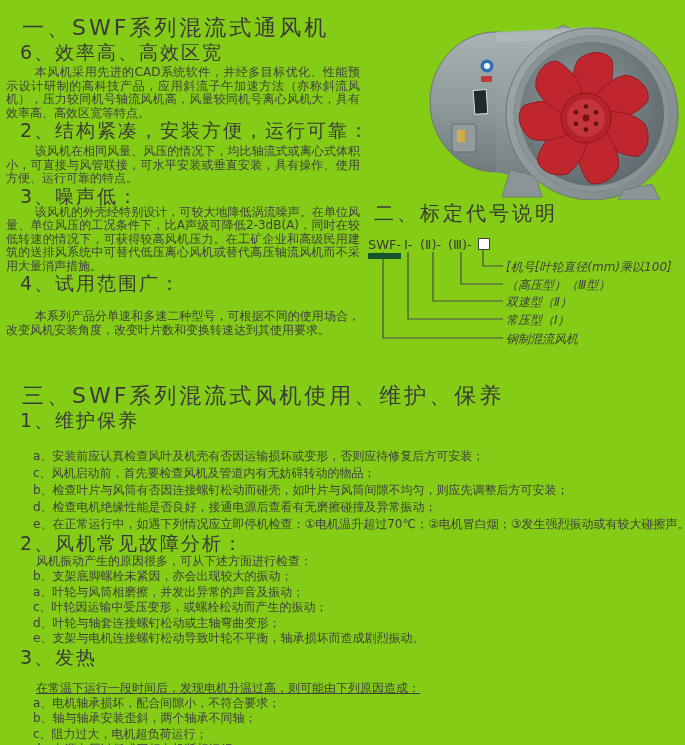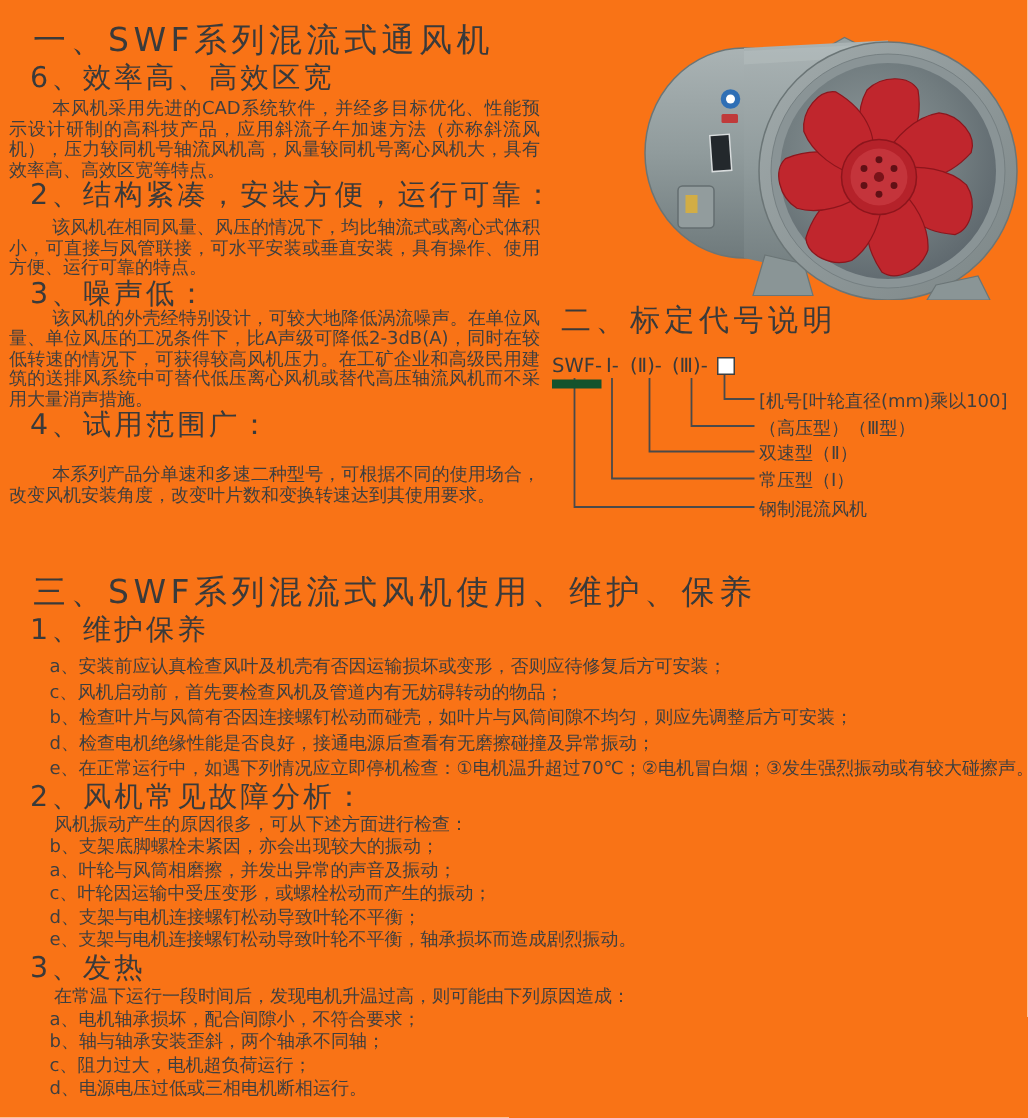--- a/index.html
+++ b/index.html
@@ -1,17 +1,17 @@
 <!DOCTYPE html>
 <html><head>
 <meta charset="utf-8">
 <style>
   html,body{margin:0;padding:0;background:#fff;}
   .page{
-    position:relative;width:685px;height:745px;background:#f97316;overflow:hidden;
+    position:relative;width:685px;height:745px;background:#84cc16;overflow:hidden;
     font-family:"DejaVu Sans","Liberation Sans",sans-serif;color:#3d3d3d;
   }
   
   .col-left{position:absolute;left:6px;top:14px;width:354px;}
   .col-bottom{position:absolute;left:6px;top:382px;width:674px;}
   h1.doc-title{
     margin:0 0 0 16px;font-size:22px;font-weight:500;letter-spacing:3px;
     line-height:28px;color:#3a3a3a;white-space:nowrap;
   }
   h2.doc-sub{
@@ -19,40 +19,40 @@
     line-height:20px;color:#3a3a3a;white-space:nowrap;
   }
   .mt15{margin-top:15px;} .mt7{margin-top:7px;} .mt14{margin-top:14px;}
   .mt6{margin-top:6px;} .mt3{margin-top:3px;}
   p.body{
     margin:0;font-size:12px;line-height:13.5px;color:#3f3f3f;
     text-indent:2.4em;margin-top:4px;text-align:justify;
   }
   p.p1{margin-top:4px;} p.p2{margin-top:5px;} p.p3{margin-top:0px;} p.p4{margin-top:17px;}
   
-  .items1{margin-top:6px;}
+  .items1{margin-top:18px;}
   .items1 .item{font-size:12px;line-height:17px;padding-left:27px;color:#3f3f3f;white-space:nowrap;}
   .intro{font-size:12px;line-height:15px;padding-left:30px;color:#3f3f3f;margin-top:1px;white-space:nowrap;}
   .items2 .item{font-size:12px;line-height:15.5px;padding-left:27px;color:#3f3f3f;white-space:nowrap;}
   .h2-fault{margin-top:3px;}
   .h2-heat{margin-top:2px;}
-  .intro-heat{margin-top:2px;}
+  .intro-heat{margin-top:14px;text-decoration:underline;}
   
   .sec2{position:absolute;left:368px;top:200px;width:317px;}
   h2.sec2-title{
     margin:0 0 0 6px;font-size:20px;font-weight:500;letter-spacing:3px;
     line-height:26px;color:#3a3a3a;white-space:nowrap;
   }
   .diagram{position:relative;margin-top:9px;height:122px;}
   .diagram svg.lines{position:absolute;left:0;top:0;}
   .seg{position:absolute;top:2px;font-size:13px;color:#3a3a3a;white-space:nowrap;}
   .seg.u{border-bottom:6px solid #14532d;padding-bottom:1px;}
   .s0{left:0px;} .s1{left:36px;} .s2{left:52px;} .s3{left:80px;}
   .code-box{position:absolute;left:110px;top:3px;width:10px;height:10px;border:1.5px solid #3f3f3f;background:#fff;}
-  .dlabel{position:absolute;left:138px;font-size:12px;color:#3f3f3f;white-space:nowrap;}
+  .dlabel{position:absolute;left:138px;font-size:12px;color:#3f3f3f;white-space:nowrap;font-style:italic;}
   .dl0{top:24px;} .dl1{top:42px;} .dl2{top:59px;} .dl3{top:77px;} .dl4{top:96px;}
   
   .fan-wrap{position:absolute;left:424px;top:24px;width:258px;height:176px;}
 </style>
 </head>
 <body>
 
 <div class="page">
 
   <div class="col-left">
@@ -172,21 +172,21 @@
       <div class="item">d、检查电机绝缘性能是否良好，接通电源后查看有无磨擦碰撞及异常振动；</div>
       <div class="item">e、在正常运行中，如遇下列情况应立即停机检查：①电机温升超过70℃；②电机冒白烟；③发生强烈振动或有较大碰擦声。</div>
     </div>
 
     <h2 class="doc-sub h2-fault">2、风机常见故障分析：</h2>
     <div class="intro">风机振动产生的原因很多，可从下述方面进行检查：</div>
     <div class="items2">
       <div class="item">b、支架底脚螺栓未紧因，亦会出现较大的振动；</div>
       <div class="item">a、叶轮与风筒相磨擦，并发出异常的声音及振动；</div>
       <div class="item">c、叶轮因运输中受压变形，或螺栓松动而产生的振动；</div>
-      <div class="item">d、支架与电机连接螺钉松动导致叶轮不平衡；</div>
+      <div class="item">d、叶轮与轴套连接螺钉松动或主轴弯曲变形；</div>
       <div class="item">e、支架与电机连接螺钉松动导致叶轮不平衡，轴承损坏而造成剧烈振动。</div>
     </div>
 
     <h2 class="doc-sub h2-heat">3、发热</h2>
     <div class="intro intro-heat">在常温下运行一段时间后，发现电机升温过高，则可能由下列原因造成：</div>
     <div class="items2">
       <div class="item">a、电机轴承损坏，配合间隙小，不符合要求；</div>
       <div class="item">b、轴与轴承安装歪斜，两个轴承不同轴；</div>
       <div class="item">c、阻力过大，电机超负荷运行；</div>
       <div class="item">d、电源电压过低或三相电机断相运行。</div>

